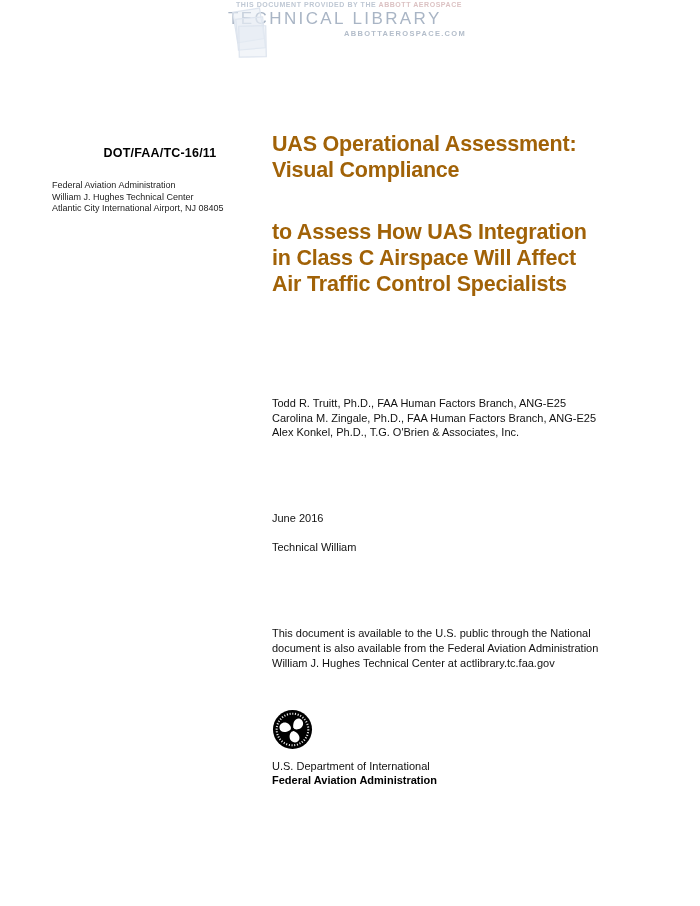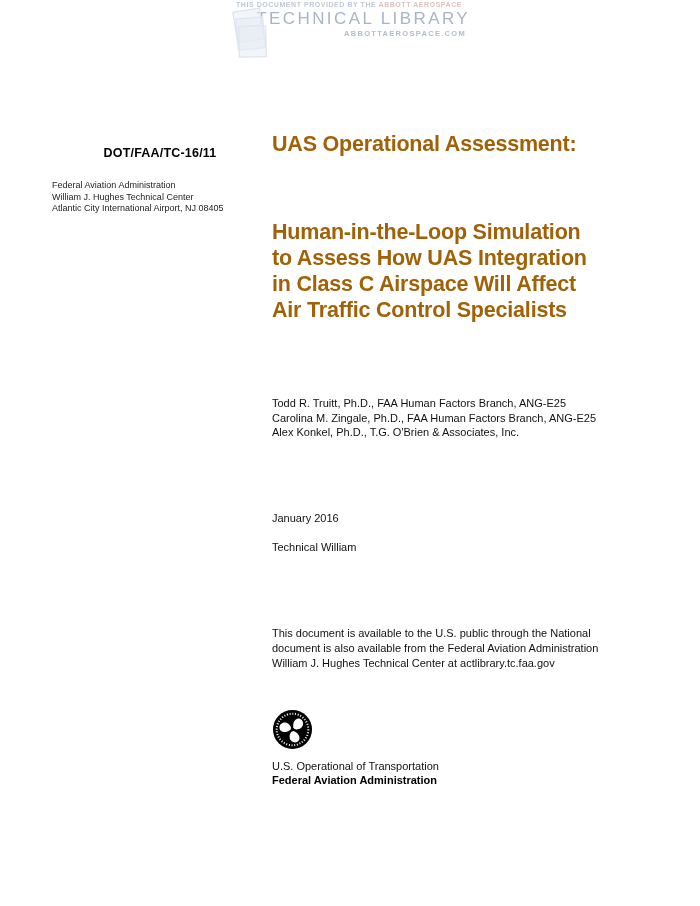--- a/index.html
+++ b/index.html
@@ -5,21 +5,21 @@
   * { margin:0; padding:0; box-sizing:border-box; }
   html,body { background:#ffffff; }
   .page {
     position:relative; width:700px; height:906px; background:#ffffff;
     font-family:"Liberation Sans", sans-serif; color:#000; overflow:hidden;
   }
   
   .stamp { position:absolute; left:228px; top:1px; width:242px; }
   .stamp-line1 { font-size:7px; letter-spacing:0.55px; color:#bfc8d4; white-space:nowrap; text-align:center; font-weight:bold; }
   .stamp-line1 .brand { color:#dcc2c3; }
-  .stamp-line2 { font-size:17px; letter-spacing:2.4px; color:#a9b5c5; white-space:nowrap; text-align:right; margin-top:1px; }
+  .stamp-line2 { font-size:17px; letter-spacing:2.4px; color:#a9b5c5; white-space:nowrap; text-align:left; margin-top:1px; }
   .stamp-line3 { font-size:7.5px; letter-spacing:1.3px; color:#b3bdca; text-align:right; margin-top:0px; padding-right:4px; font-weight:bold; }
   .stamp-logo { position:absolute; left:-2px; top:6px; }
   
   .left-col { position:absolute; left:52px; top:146px; width:216px; }
   .report-number { font-size:12.5px; font-weight:bold; letter-spacing:0.2px;text-align:center; }
   .org-block { margin-top:20px; font-size:9px; line-height:11.5px; color:#1c1c1c; }
   
   .right-col { position:absolute; left:272px; top:0; width:405px; }
   .doc-title, .doc-subtitle {
     position:absolute; left:0; font-size:21.5px; font-weight:bold;
@@ -61,36 +61,36 @@
       <div>Federal Aviation Administration</div>
       <div>William J. Hughes Technical Center</div>
       <div>Atlantic City International Airport, NJ 08405</div>
     </div>
   </div>
 
   <div class="right-col">
 
     <div class="doc-title">
       <div>UAS Operational Assessment:</div>
+      <div>Visual Compliance</div>
     </div>
 
     <div class="doc-subtitle">
-      <div>Human-in-the-Loop Simulation</div>
       <div>to Assess How UAS Integration</div>
       <div>in Class C Airspace Will Affect</div>
       <div>Air Traffic Control Specialists</div>
     </div>
 
     <div class="authors">
       <div>Todd R. Truitt, Ph.D., FAA Human Factors Branch, ANG-E25</div>
       <div>Carolina M. Zingale, Ph.D., FAA Human Factors Branch, ANG-E25</div>
       <div>Alex Konkel, Ph.D., T.G. O'Brien &amp; Associates, Inc.</div>
     </div>
 
-    <div class="doc-date">January 2016</div>
+    <div class="doc-date">June 2016</div>
     <div class="doc-type">Technical William</div>
 
     <div class="availability">
       <div>This document is available to the U.S. public through the National</div>
       <div>document is also available from the Federal Aviation Administration</div>
       <div>William J. Hughes Technical Center at actlibrary.tc.faa.gov</div>
     </div>
 
     <span class="seal">
       <svg width="41" height="41" viewBox="0 0 42 42">
@@ -99,17 +99,17 @@
         <circle cx="21" cy="21" r="12.6" fill="#000"></circle>
         <g transform="translate(21,21)" fill="#fff">
           <path d="M0.8,-1.8 C 0,-8.5 4,-12.5 8,-10.8 C 11.5,-9.2 12,-4 8.6,-1.6 C 5.8,0.4 2,0.4 0.8,-1.8 Z"></path>
           <path d="M0.8,-1.8 C 0,-8.5 4,-12.5 8,-10.8 C 11.5,-9.2 12,-4 8.6,-1.6 C 5.8,0.4 2,0.4 0.8,-1.8 Z" transform="rotate(120)"></path>
           <path d="M0.8,-1.8 C 0,-8.5 4,-12.5 8,-10.8 C 11.5,-9.2 12,-4 8.6,-1.6 C 5.8,0.4 2,0.4 0.8,-1.8 Z" transform="rotate(240)"></path>
           <circle cx="0" cy="0" r="1.7" fill="#000"></circle>
         </g>
       </svg>
     </span>
 
-    <div class="footer-dept">U.S. Operational of Transportation</div>
+    <div class="footer-dept">U.S. Department of International</div>
     <div class="footer-agency">Federal Aviation Administration</div>
   </div>
 
 </div>
 
 </body></html>

